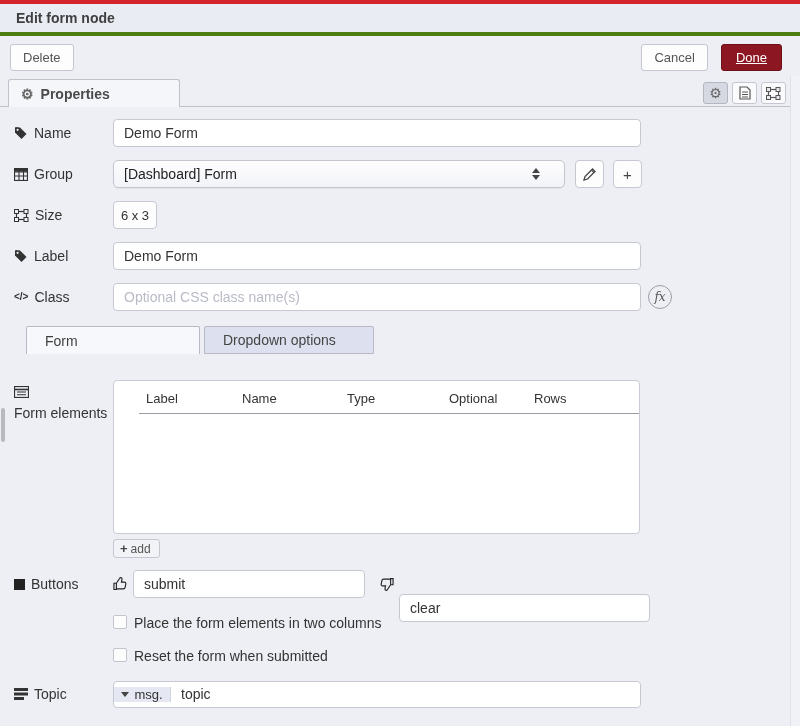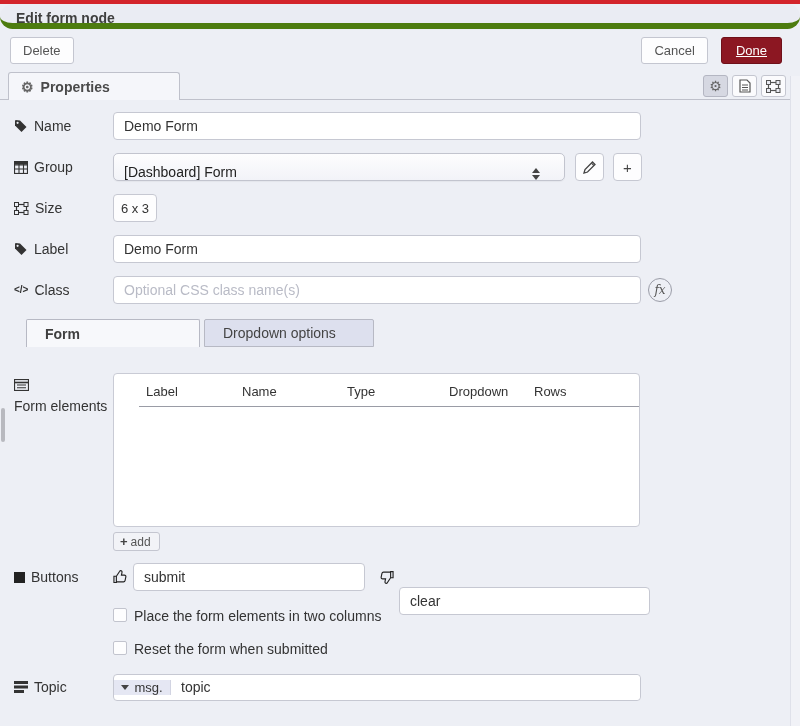--- a/index.html
+++ b/index.html
@@ -6,23 +6,23 @@
   html,body { margin:0; padding:0; }
   body {
     width:800px; height:726px;
     font-family:"Liberation Sans", sans-serif;
     background:#edeff5; color:#333;
     overflow:hidden; position:relative;
     -webkit-font-smoothing:antialiased;
   }
   .red-strip { height:4px; background:#d3242b; }
   .dialog-header {
-    height:25px; line-height:29px; padding:0 16px;
+    height:32px; line-height:29px; padding:0 16px;
     font-size:14px; font-weight:bold; color:#3f3f3f;
-    background:#eaecf3; border-bottom:6px solid #4d7c0f;border-radius:14px;
+    background:#eaecf3; border-bottom:4px solid #4d7c0f;
   }
   .toolbar {
     height:43px; display:flex; align-items:center; padding:0 18px 0 10px;
   }
   .btn {
     display:inline-flex; align-items:center; justify-content:center;
     height:27px; padding:0 12px; font-size:13px; color:#555;
     background:#fdfdfe; border:1px solid #c4c6d0; border-radius:3px;
     cursor:pointer;
   }
@@ -63,21 +63,21 @@
     padding:0 10px; font-size:14px; color:#333; background:#fff;
     font-family:"Liberation Sans", sans-serif; outline:none;
   }
   input[type=text]::placeholder { color:#b9bbc6; }
   .w-full { width:528px; }
 
   
   .group-select {
     width:452px; height:28px; border:1px solid #c2c4ce; border-radius:5px;
     background:linear-gradient(#fdfdfe,#f2f3f8);
-    display:flex; align-items:flex-end; padding:0 24px 0 10px;
+    display:flex; align-items:center; padding:0 24px 0 10px;
     font-size:14px; color:#222; cursor:pointer;
     box-shadow:0 1px 1px rgba(0,0,0,0.04);
   }
   .group-select .sel-text { flex:1; }
   .updown { display:flex; flex-direction:column; gap:2px; }
   .updown i { display:block; width:0; height:0; border-left:4px solid transparent; border-right:4px solid transparent; }
   .updown .up { border-bottom:5px solid #444; }
   .updown .down { border-top:5px solid #444; }
   .sq-btn {
     width:29px; height:28px; background:#fdfdfe; border:1px solid #c6c8d2;
@@ -97,21 +97,21 @@
   }
 
   
   .subtabs { display:flex; margin:15px 0 26px 12px; height:28px; }
   .subtab {
     height:28px; display:flex; align-items:center; padding-left:18px;
     font-size:14px; cursor:pointer;
   }
   .subtab.active {
     width:174px; background:#f7f8fb; border:1px solid #b7b9c4; border-bottom:none;
-    font-weight:bold; color:#3f3f3f; border-radius:2px 2px 0 0;
+    font-weight:normal; color:#3f3f3f; border-radius:2px 2px 0 0;
   }
   .subtab.inactive {
     width:170px; background:#dde0ee; border:1px solid #b7b9c4;
     color:#444; margin-left:4px; border-radius:2px 2px 0 0;
   }
 
   
   .element-box {
     width:527px; height:154px; background:#fff; border:1px solid #c9cbd5;
     border-radius:4px; padding-top:8px;
@@ -307,21 +307,21 @@
             </svg>
         </span>
         <span>Form elements</span>
       </div>
       <div>
         <div class="element-box">
           <div class="element-head">
             <span class="c1">Label</span>
             <span class="c2">Name</span>
             <span class="c3">Type</span>
-            <span class="c4">Dropdown</span>
+            <span class="c4">Optional</span>
             <span class="c5">Rows</span>
           </div>
         </div>
         <div class="add-btn">
           <span class="plus">+</span>
           <span>add</span>
         </div>
       </div>
     </div>
 

